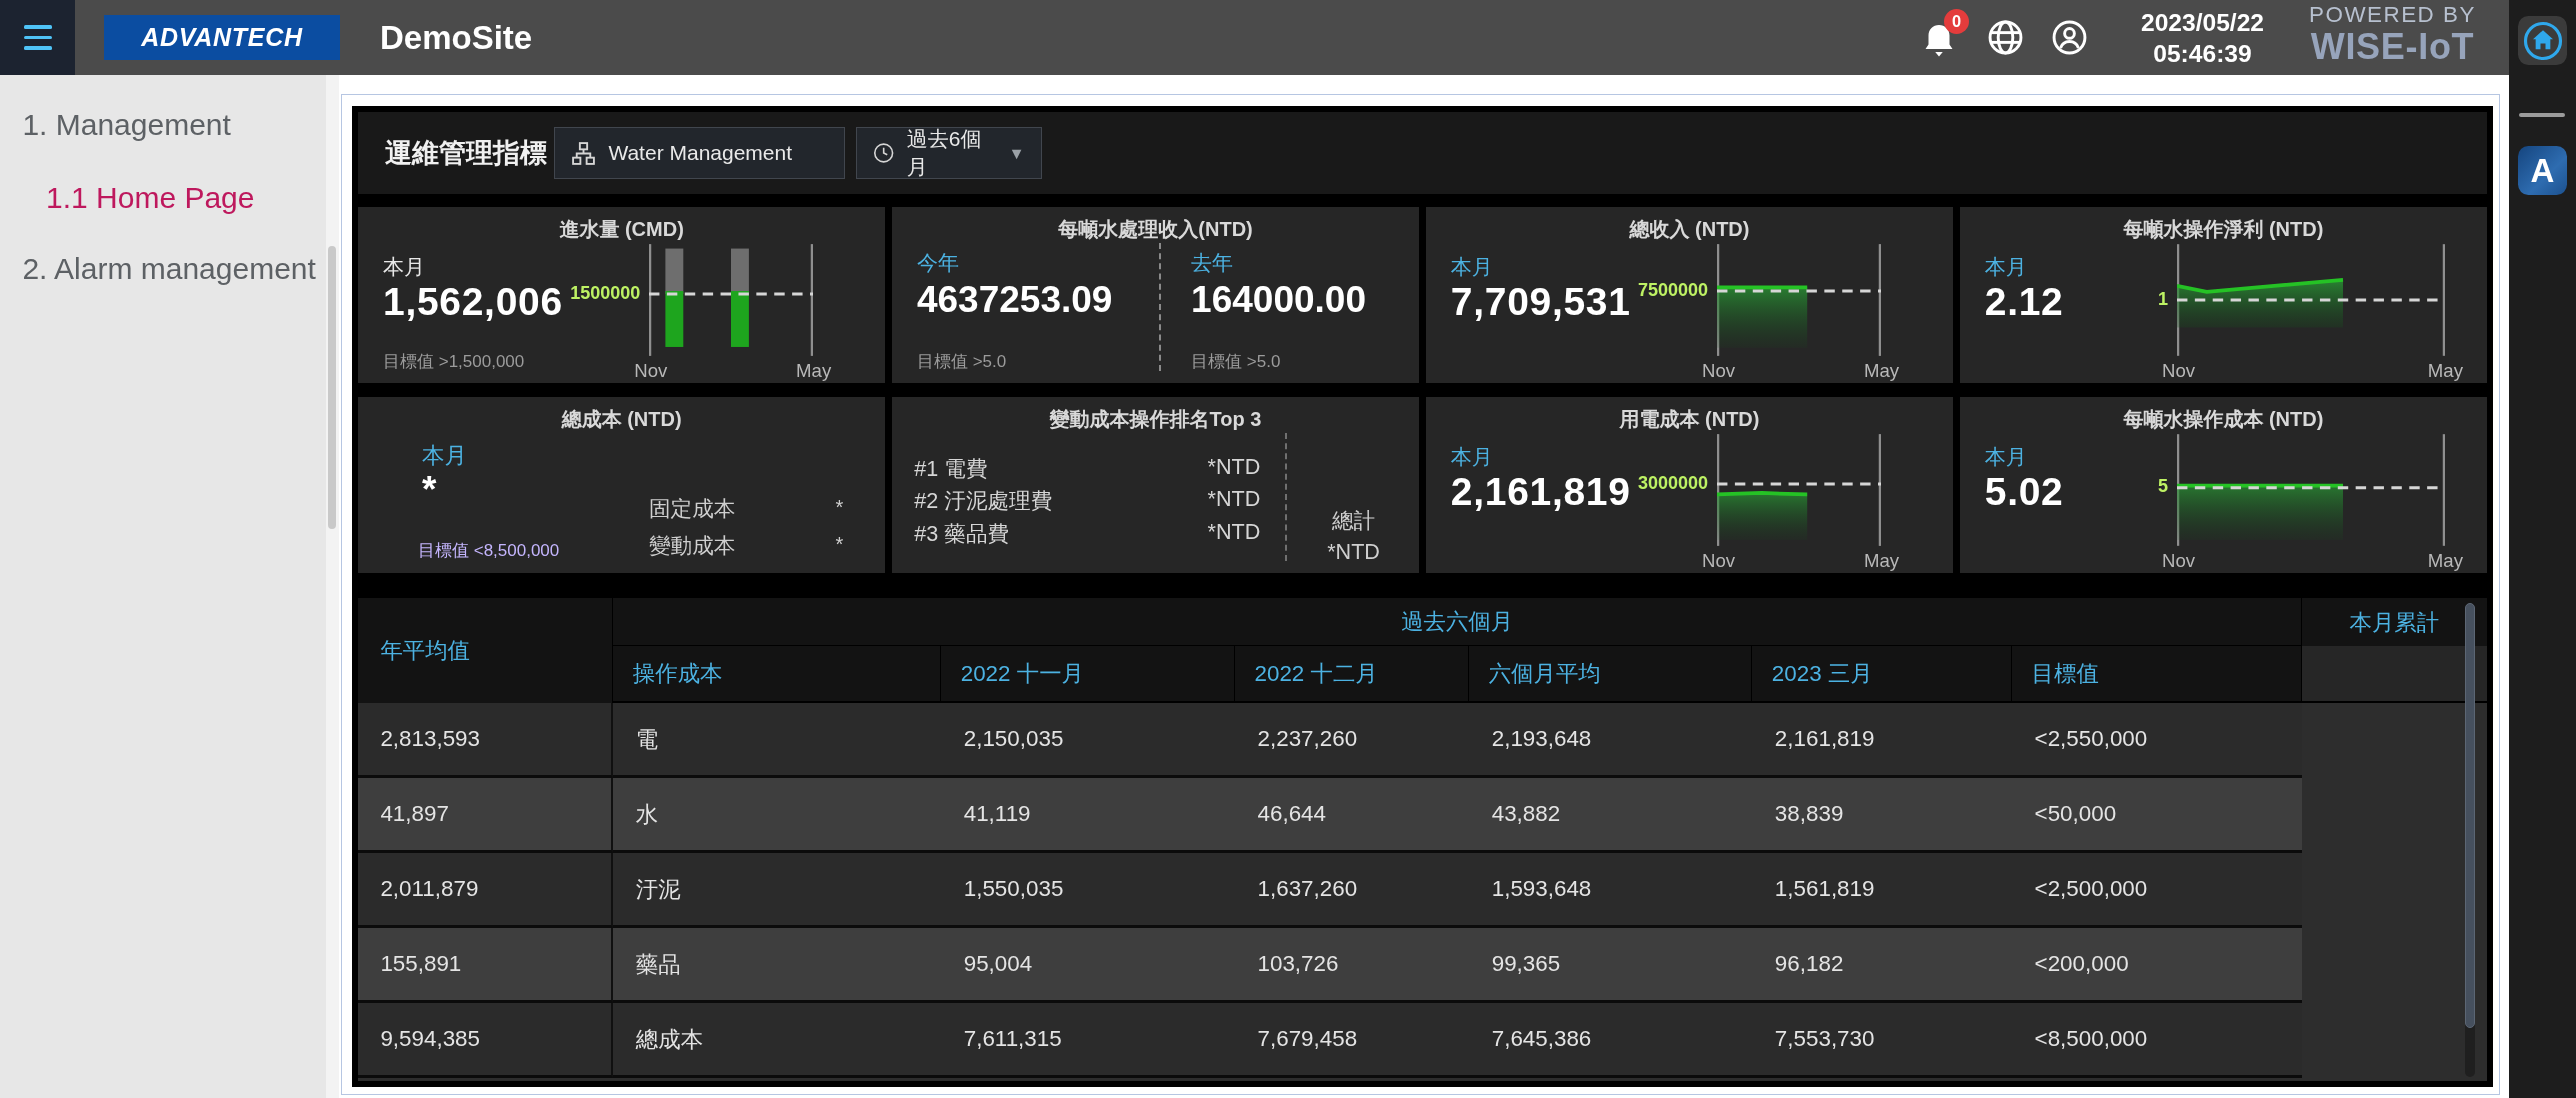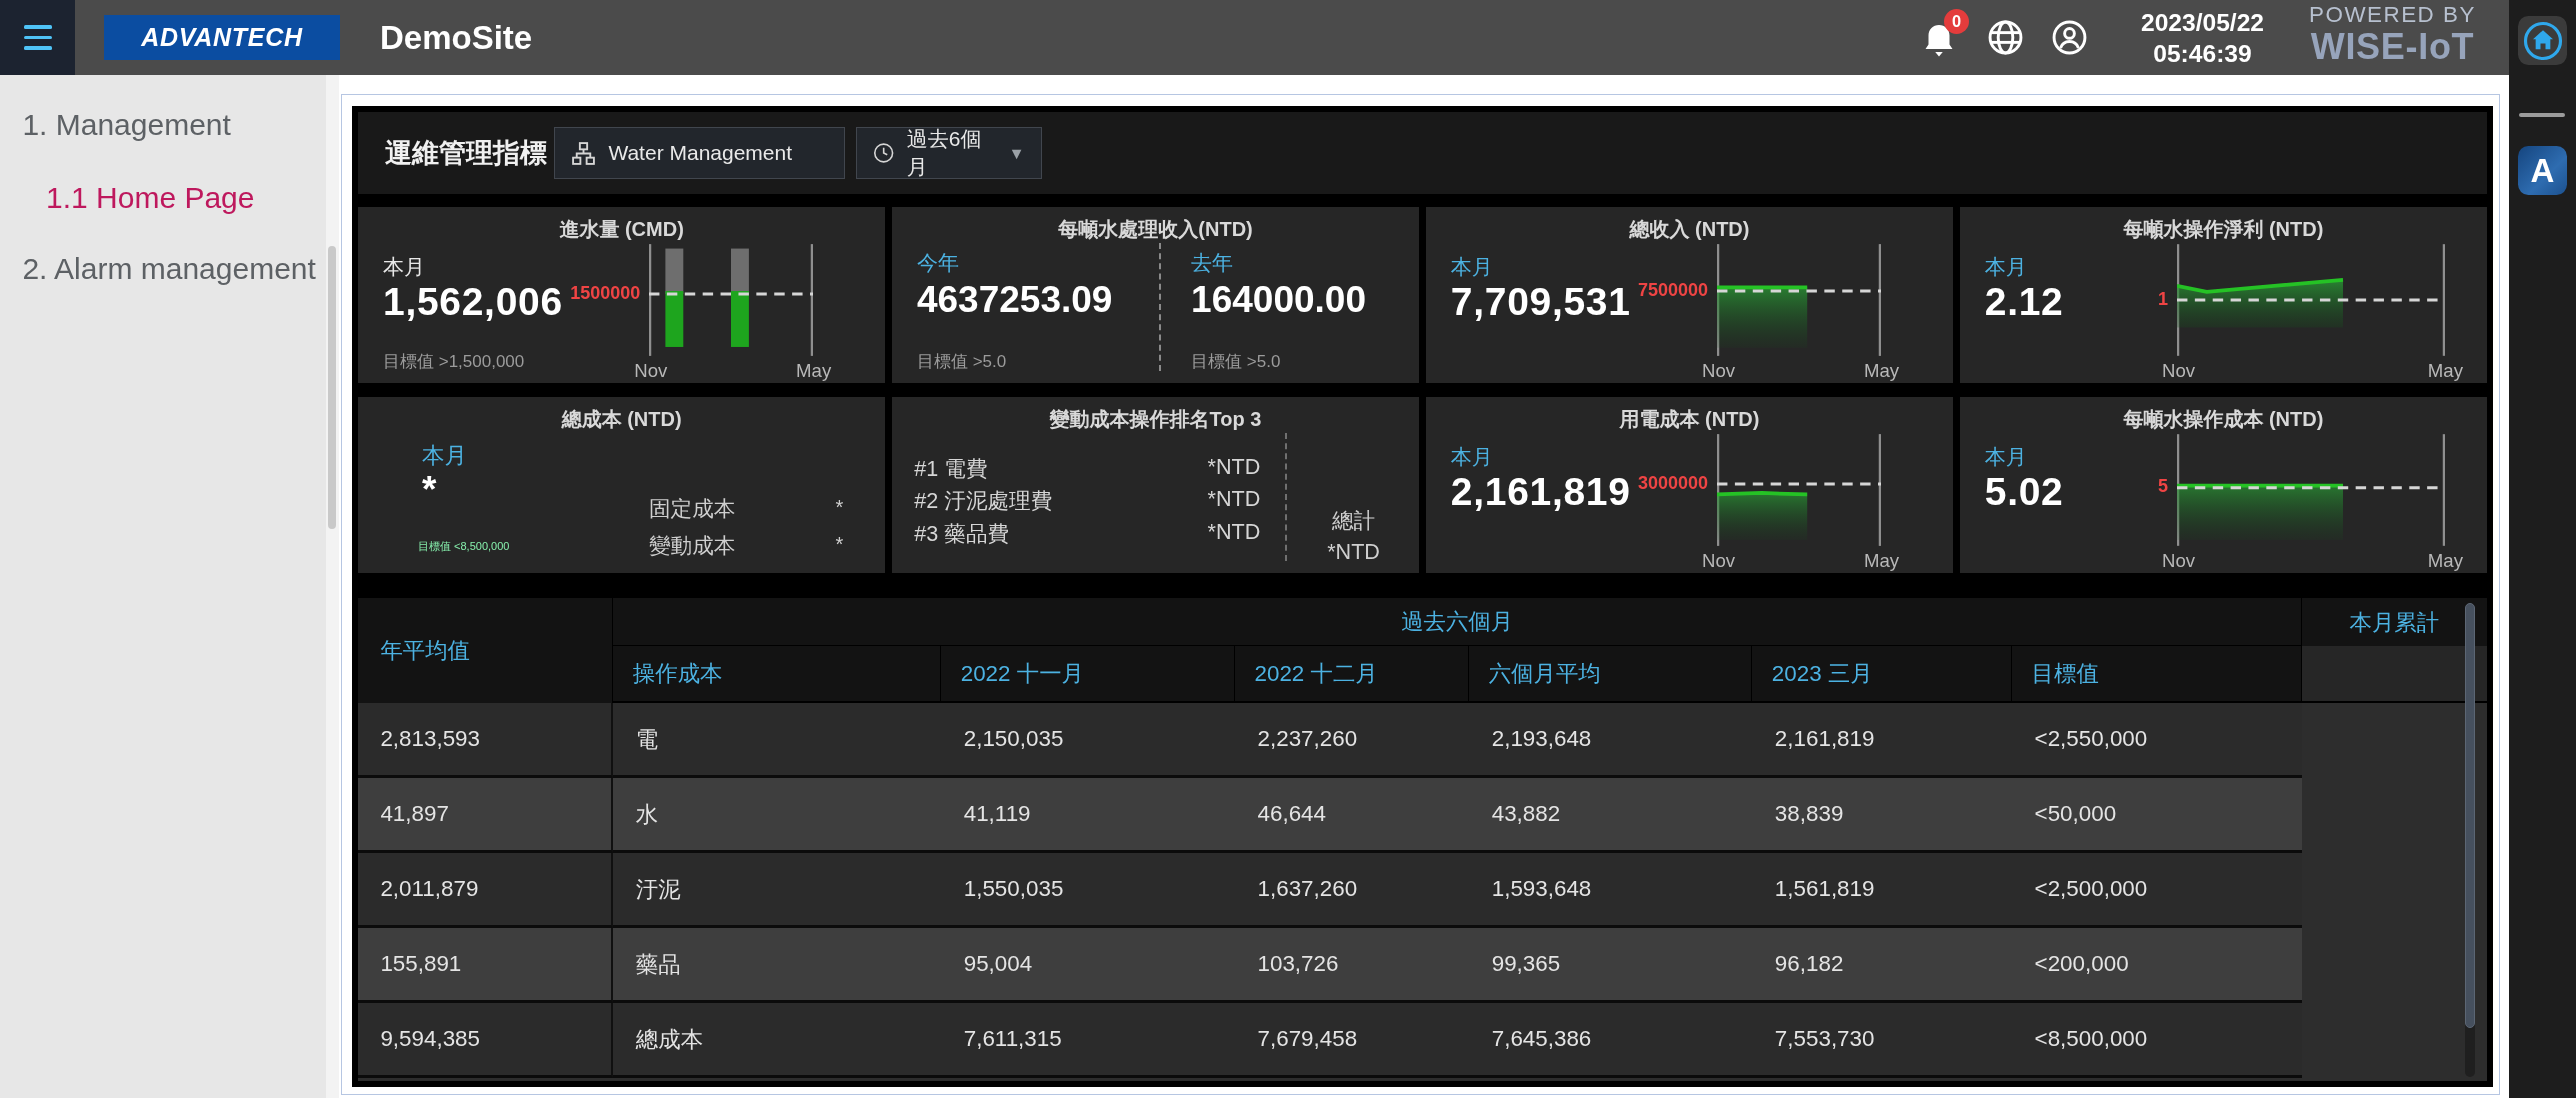--- a/index.html
+++ b/index.html
@@ -64,37 +64,37 @@
   .card-title { position:absolute; top:9px; left:0; width:100%; text-align:center; color:#d9d9d9; font-size:20px; font-weight:bold; }
   .m-label { position:absolute; left:25px; top:46px; font-size:21px; }
   .cyan { color:#4cb2e2; } .white-lbl { color:#e8e8e8; }
   .m-value { position:absolute; left:25px; top:73px; color:#fff; font-size:39px; font-weight:bold; letter-spacing:0.7px; }
   .m-target { position:absolute; left:25px; top:143px; color:#9b9b9b; font-size:17px; }
 
   .chart-wrap { position:absolute; top:37px; height:112px; }
   .cw-220 { right:72px; width:164px; }
   .cw-360 { right:42px; width:268px; }
   .chart-wrap svg { position:absolute; left:0; top:0; }
-  .y-label { position:absolute; right:calc(100% + 9px); font-size:18px; font-weight:bold; color:#ef4444; white-space:nowrap; }
+  .y-label { position:absolute; right:calc(100% + 9px); font-size:18px; font-weight:bold; color:#bef264; white-space:nowrap; }
   .x-label { position:absolute; top:116px; font-size:18.6px; color:#b8b8b8; }
   .x-nov { left:-15px;text-align:right; } .x-may { right:-18px; }
 
   
   .dual-half { position:absolute; top:0; height:100%; }
   .dual-left { left:0; width:50%; }
   .dual-right { left:52%; width:48%; }
   .dual-divider { position:absolute; left:50.6%; top:36px; bottom:12px; border-left:2.2px dashed #8a8a8a; }
   .d-label { position:absolute; left:25px; top:42px; font-size:21px; }
   .d-value { position:absolute; left:25px; top:72px; color:#fff; font-size:37px; font-weight:bold; }
   .d-target { position:absolute; left:25px; top:143px; color:#9b9b9b; font-size:17px; }
 
   
   .tc-label { position:absolute; left:64px; top:43px; font-size:22.4px; }
   .tc-star { position:absolute; left:64px; top:72px; color:#fff; font-size:37px; font-weight:bold; }
-  .tc-target { position:absolute; left:60px; top:142px; color:#86efac; font-size:11px; }
+  .tc-target { position:absolute; left:60px; top:142px; color:#c4b5fd; font-size:17px; }
   .tc-row-label { position:absolute; left:291px; color:#cfcfcf; font-size:21.6px; }
   .tc-row-value { position:absolute; right:42px; color:#cfcfcf; font-size:20px; }
 
   
   .top3-row { position:absolute; left:22.4px; width:346px; display:flex; justify-content:space-between; color:#d6d6d6; font-size:21.6px; }
   .top3-divider { position:absolute; left:393px; top:36px; bottom:12px; border-left:2.2px dashed #707070; }
   .top3-total { position:absolute; left:408px; right:12px; text-align:center; color:#cfcfcf; font-size:21.6px; }
 
   
   .dtable { position:absolute; left:6px; top:492px; width:2129px; height:483px; background:#2d2d2d; }

